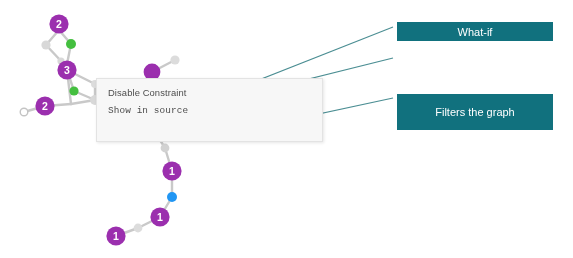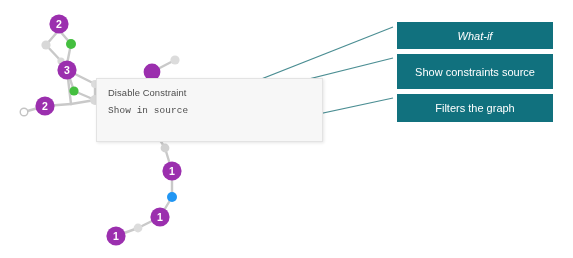--- a/index.html
+++ b/index.html
@@ -58,23 +58,23 @@
     color: #ffffff;
     font-size: 11px;
     display: flex;
     align-items: center;
     justify-content: center;
     text-align: center;
     line-height: 14px;
     z-index: 25;
     box-sizing: border-box;
   }
-  #callout-0 { top: 22px; height: 27px; font-style: italic; }
+  #callout-0 { top: 22px; height: 19px; }
   #callout-1 { top: 54px; height: 35px; }
-  #callout-2 { top: 94px; height: 28px; }
+  #callout-2 { top: 94px; height: 36px; }
   .callout span { display: block; padding: 0 6px; }
 </style>
 </head>
 <body>
 
 <div id="screen">
 
   <svg id="graph-svg" viewBox="0 0 573 258">
     <g stroke="#c9c9c9" stroke-width="2.4" fill="none" stroke-linecap="round">
 
@@ -158,20 +158,17 @@
   </svg>
 
   <div id="context-menu">
     <div class="menu-item" id="menu-item-0">Disable Constraint</div>
     <div class="menu-item" id="menu-item-1">Show in source</div>
   </div>
 
   <div class="callout" id="callout-0">
     <span>What-if</span>
   </div>
-  <div class="callout" id="callout-1">
-    <span>Show constraints source</span>
-  </div>
   <div class="callout" id="callout-2">
     <span>Filters the graph</span>
   </div>
 
 </div>
 
 </body></html>

